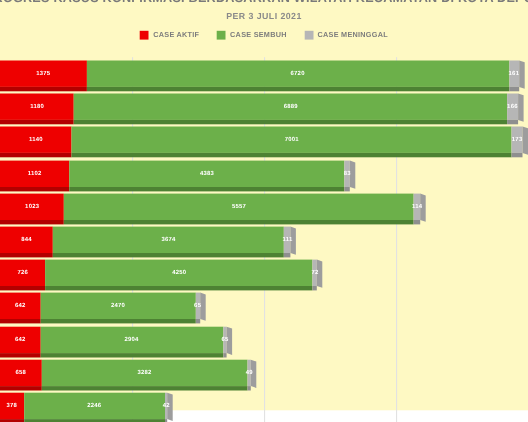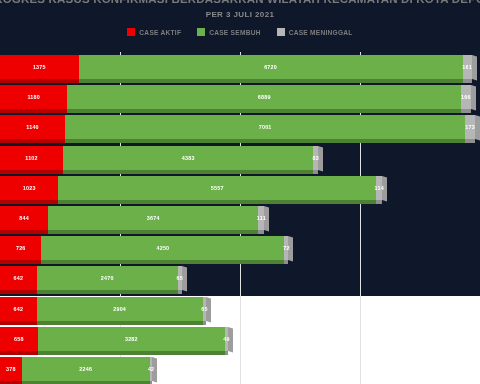--- a/index.html
+++ b/index.html
@@ -10,23 +10,23 @@
   body {
     width: 480px;
     height: 384px;
     overflow: hidden;
     font-family: "Liberation Sans", sans-serif;
     position: relative;
   }
 
   #chart-root {
     width: 480px;
-    height: 296px;
-    position: relative;
-    background: #0f172a;
+    height: 373px;
+    position: relative;
+    background: #fef9c3;
     box-sizing: border-box;
   }
 
   
   .header {
     position: absolute;
     top: 0;
     left: 0;
     width: 480px;
     text-align: center;

